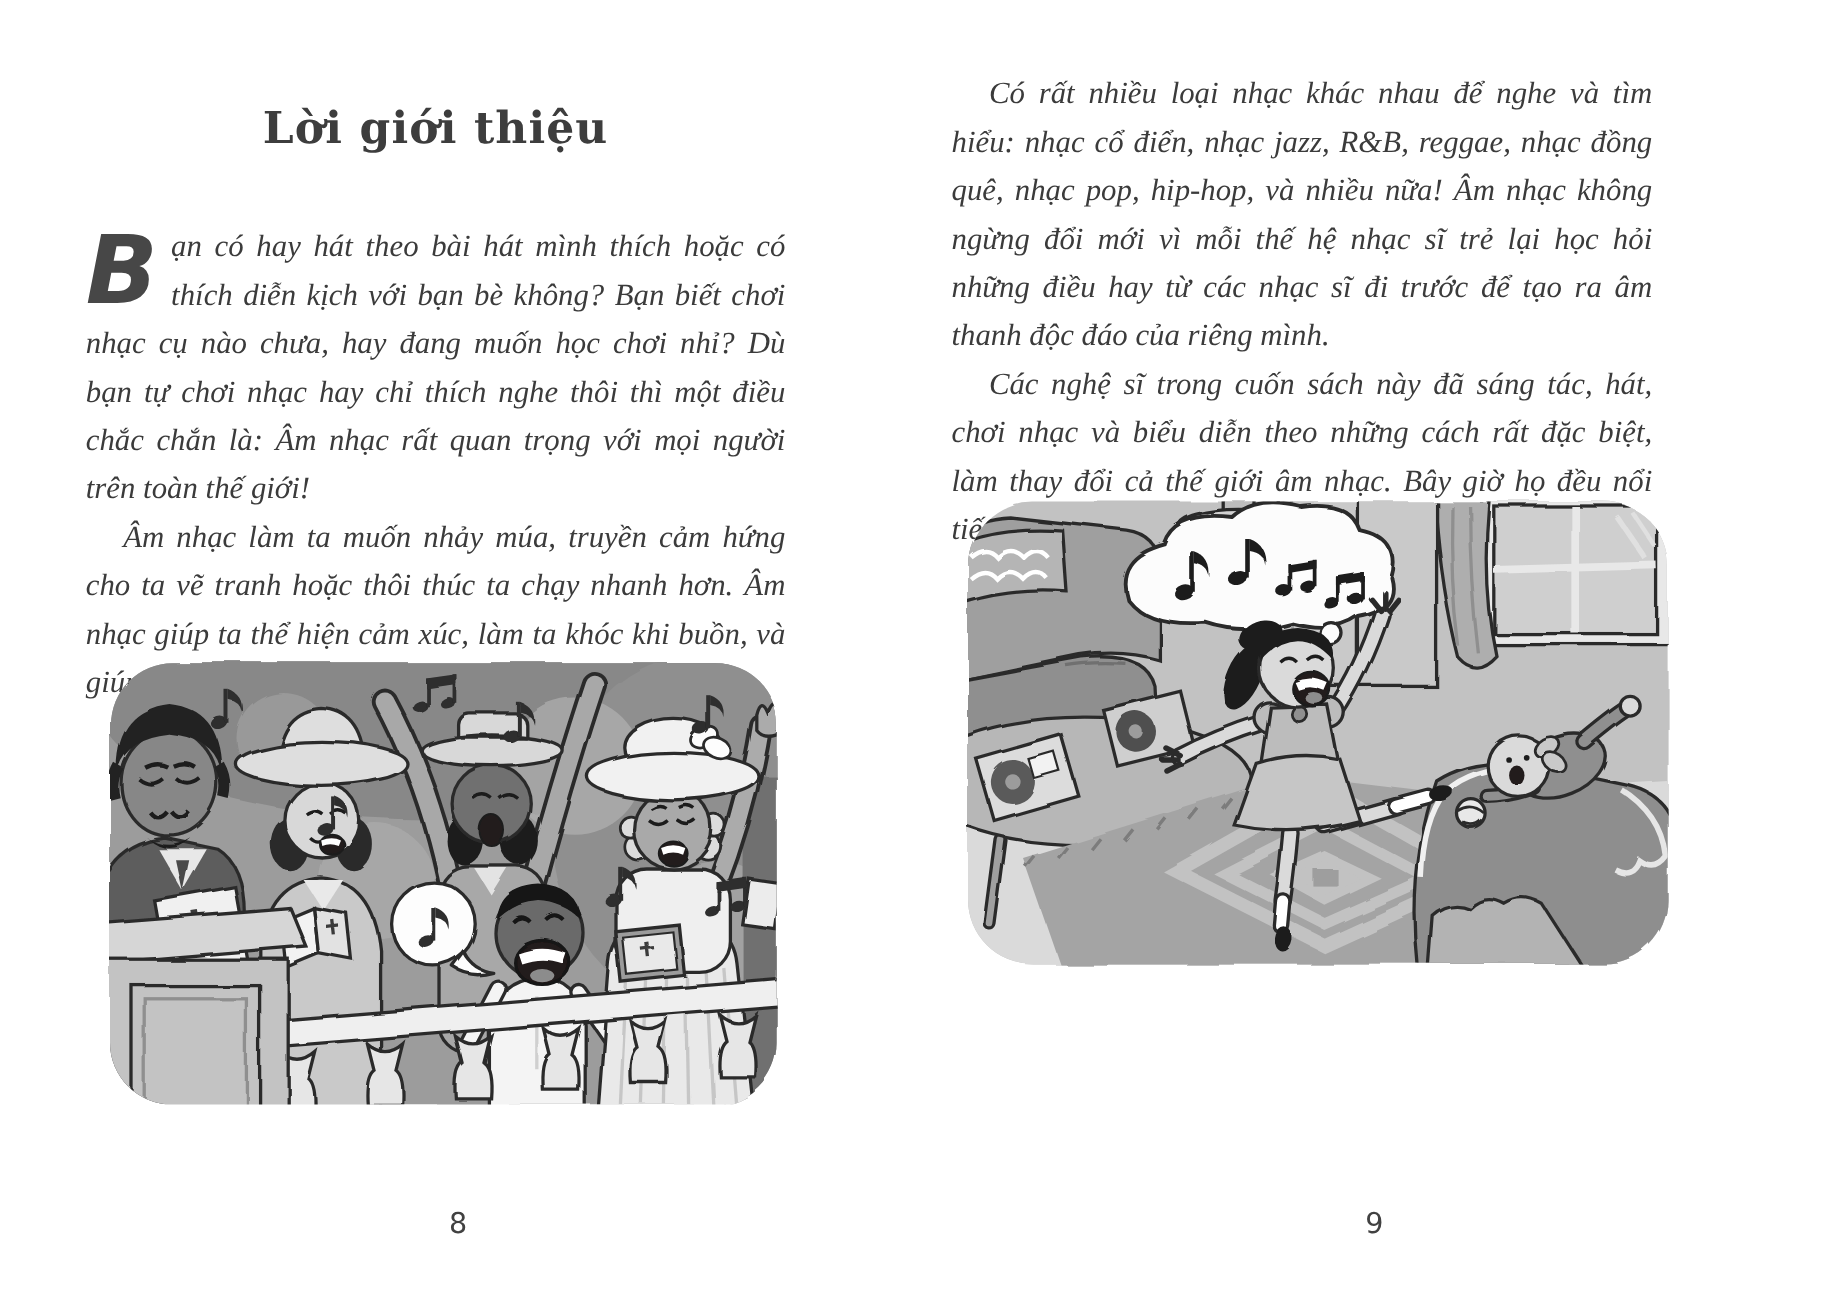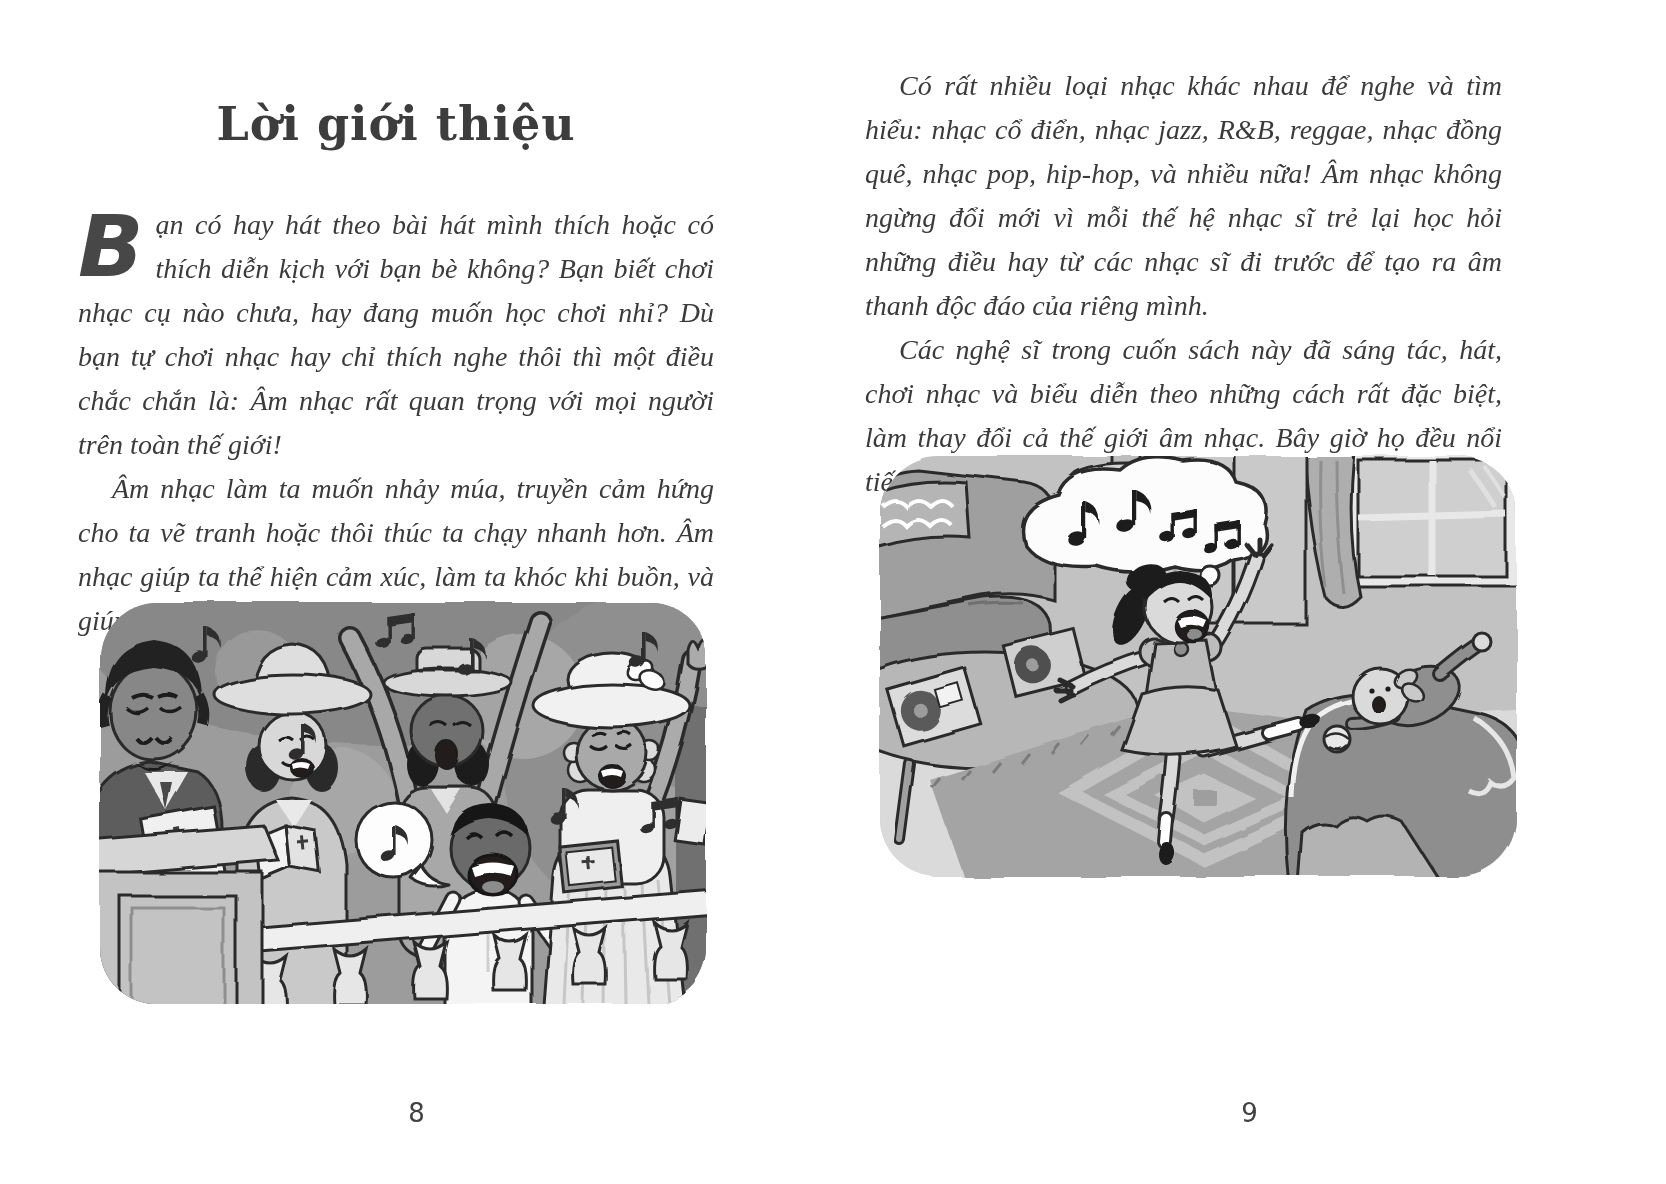--- a/index.html
+++ b/index.html
@@ -10,21 +10,21 @@
   }
   .spread{position:absolute;inset:0;background:#ffffff;}
   .page{position:absolute;top:0;height:1184px;width:833px;}
   .page.left{left:0;}
   .page.right{left:833px;}
 
   .title{
     position:absolute;left:78px;top:66px;width:636px;
     text-align:center;
     font-family:"DejaVu Serif","Liberation Serif",serif;
-    font-weight:bold;font-size:46px;letter-spacing:1px;color:#3d3d3d;
+    font-weight:bold;font-size:40px;letter-spacing:1px;color:#3d3d3d;
   }
 
   .body-text{font-size:28px;line-height:44px;text-align:justify;color:#3b3b3b;font-style:italic;}
   .body-text p{margin:0;}
   .body-text p.ind{text-indent:34px;}
 
   .left-text{position:absolute;left:78px;top:203px;width:636px;}
   .right-text-top{position:absolute;left:32px;top:64px;width:637px;}
   .right-text-bottom{position:absolute;left:32px;top:962px;width:637px;}
 

